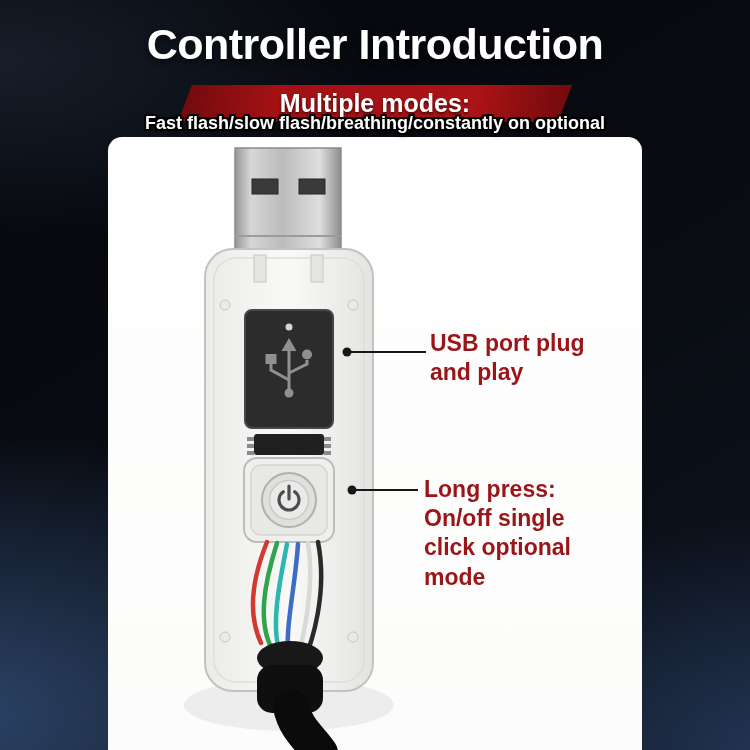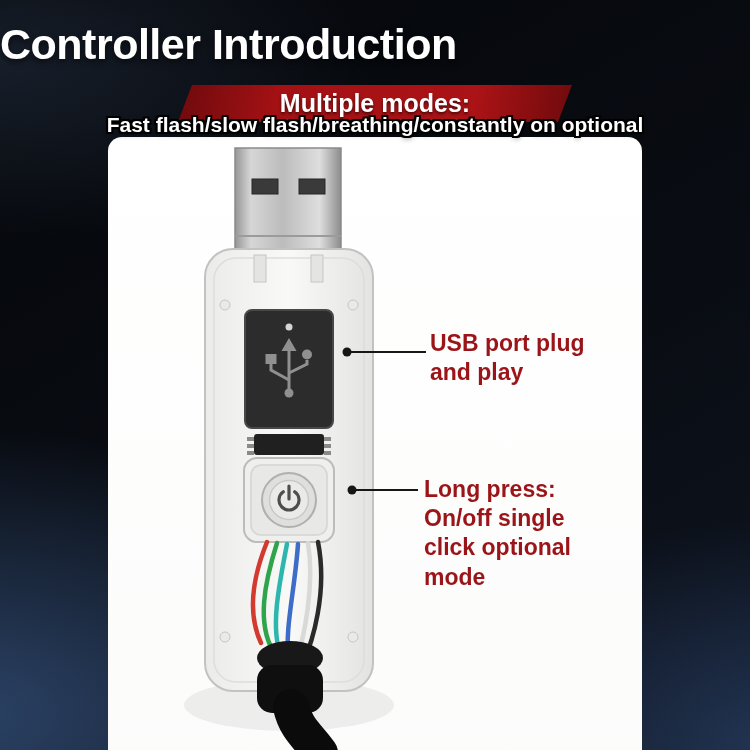--- a/index.html
+++ b/index.html
@@ -13,21 +13,21 @@
     background:
       radial-gradient(900px 520px at -5% 95%, rgba(72,112,172,.55), transparent 55%),
       radial-gradient(700px 420px at 105% 100%, rgba(60,95,150,.45), transparent 55%),
       radial-gradient(620px 300px at 0% 8%, rgba(70,90,120,.28), transparent 60%),
       linear-gradient(150deg, #05070b 0%, #090c12 55%, #0e1420 100%);
   }
   .title {
     position: absolute;
     top: 20px; left: 0;
     width: 100%;
-    text-align: left;
+    text-align: center;
     color: #ffffff;
     font-weight: bold;
     font-size: 43px;
     letter-spacing: -0.5px;
     text-shadow: 0 3px 6px rgba(0,0,0,.6);
   }
   .ribbon {
     position: absolute;
     left: 178px; top: 85px;
     width: 394px; height: 37px;
@@ -40,21 +40,21 @@
     font-size: 25px;
     font-weight: bold;
     text-shadow: 0 2px 3px rgba(0,0,0,.6);
   }
   .subheading {
     position: absolute;
     left: 0; top: 113px;
     width: 100%;
     text-align: center;
     color: #fff;
-    font-size: 21px;
+    font-size: 18px;
     font-weight: bold;
     z-index: 6;
     text-shadow:
       -2px -2px 0 #000, 2px -2px 0 #000, -2px 2px 0 #000, 2px 2px 0 #000,
       0 -2px 0 #000, 0 2px 0 #000, -2px 0 0 #000, 2px 0 0 #000,
       0 3px 5px rgba(0,0,0,.5);
   }
   .panel {
     position: absolute;
     left: 108px; top: 137px;

